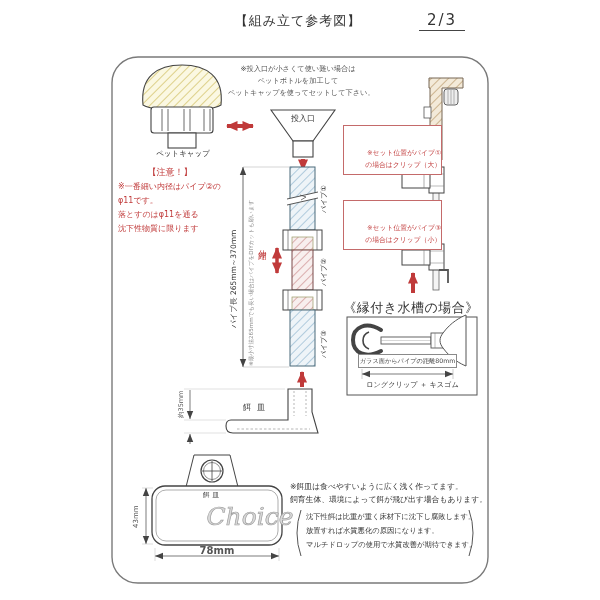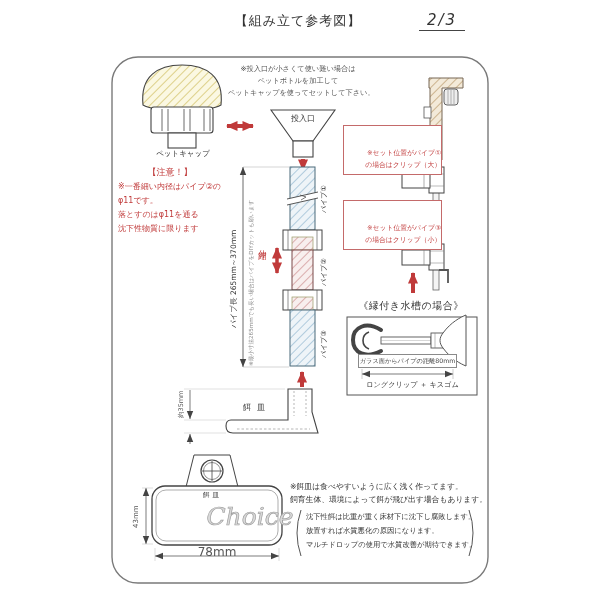--- a/index.html
+++ b/index.html
@@ -12,21 +12,21 @@
   .dark{color:#333;}
   .vt{transform:rotate(-90deg);transform-origin:0 0;}
   .wv{writing-mode:vertical-rl;text-orientation:upright;}
   .redbox{position:absolute;border:1px solid #c46a6a;background:#fff;text-align:right;
           color:#c03a3a;font-size:6.8px;line-height:12px;padding-top:21px;}
   .dimbox{position:absolute;border:0.8px solid #8a8a8a;background:#fff;text-align:center;
           color:#444;font-size:6.2px;line-height:11px;}
   .logo{font-family:"DejaVu Serif","Liberation Serif",serif;font-style:italic;
         color:#d9d9d9;-webkit-text-stroke:0.7px #9f9f9f;}
   svg{position:absolute;left:0;top:0;}
-  .pagenum{border-bottom:1.2px solid #444;padding:0 8px;font-style:italic;}
+  .pagenum{border-bottom:1.2px solid #444;padding:0 8px;}
 </style>
 </head>
 <body>
 
 <div class="stage">
 
   <svg width="600" height="600" viewBox="0 0 600 600">
     <defs>
       <pattern id="hY" patternUnits="userSpaceOnUse" width="6" height="6" patternTransform="rotate(45)">
         <rect width="6" height="6" fill="#fbf8e2"></rect>
@@ -200,30 +200,30 @@
 
   <div class="redbox" style="left:343px;top:125px;width:97px;height:27px;">
     <div>※セット位置がパイプ①</div>
     <div>の場合はクリップ（大）</div>
   </div>
   <div class="redbox" style="left:343px;top:200px;width:97px;height:27px;">
     <div>※セット位置がパイプ③</div>
     <div>の場合はクリップ（小）</div>
   </div>
 
-  <div class="lbl dark c" style="left:341px;top:300px;width:140px;font-size:10px;letter-spacing:0.5px;text-align:center;">《縁付き水槽の場合》</div>
+  <div class="lbl dark c" style="left:341px;top:300px;width:140px;font-size:13px;letter-spacing:0.5px;text-align:center;">《縁付き水槽の場合》</div>
   <div class="dimbox" style="left:358px;top:354px;width:97px;height:12px;">ガラス面からパイプの距離80mm</div>
   <div class="lbl dark c" style="left:350px;top:380px;width:125px;font-size:7.2px;">ロングクリップ ＋ キスゴム</div>
 
   <div class="lbl dark" style="left:243px;top:403px;font-size:8px;letter-spacing:6px;">餌皿</div>
   <div class="lbl vt" style="left:177px;top:418px;font-size:6.5px;color:#555;">約35mm</div>
   <div class="lbl dark" style="left:203px;top:491px;font-size:6.5px;letter-spacing:3px;">餌皿</div>
   <div class="lbl logo c" style="left:170px;top:501px;width:96px;font-size:25px;margin-left:32px;">Choice</div>
   <div class="lbl vt" style="left:132px;top:528px;font-size:7px;color:#555;">43mm</div>
-  <div class="lbl c" style="left:187px;top:545px;width:60px;font-size:12px;color:#555;">78mm</div>
+  <div class="lbl c" style="left:187px;top:545px;width:60px;font-size:10px;color:#555;font-weight:bold;">78mm</div>
 
   <div class="lbl dark" style="left:290px;top:482px;font-size:7.8px;">※餌皿は食べやすいように広く浅く作ってます。</div>
   <div class="lbl dark" style="left:306px;top:512px;font-size:7.3px;">沈下性餌は比重が重く床材下に沈下し腐敗します。</div>
   <div class="lbl dark" style="left:290px;top:495px;font-size:7.8px;">飼育生体、環境によって餌が飛び出す場合もあります。</div>
   <div class="lbl dark" style="left:306px;top:526px;font-size:7.3px;">放置すれば水質悪化の原因になります。</div>
   <div class="lbl dark" style="left:306px;top:540px;font-size:7.3px;">マルチドロップの使用で水質改善が期待できます。</div>
 
 </div>
 
 </body></html>

